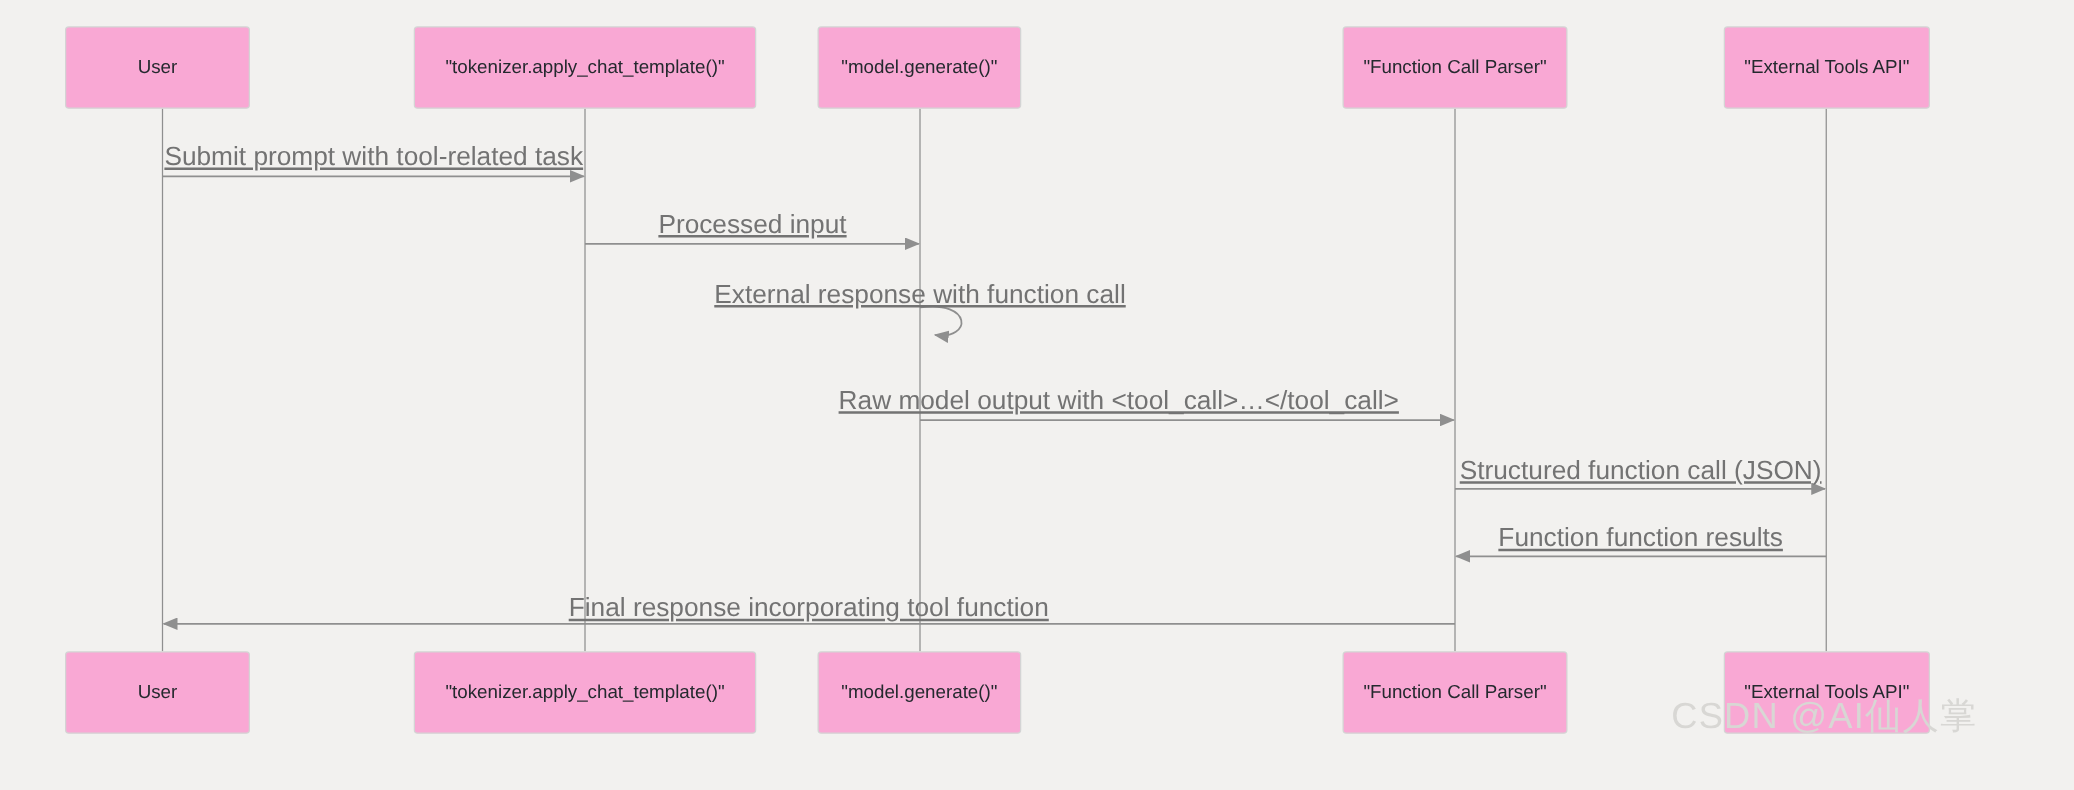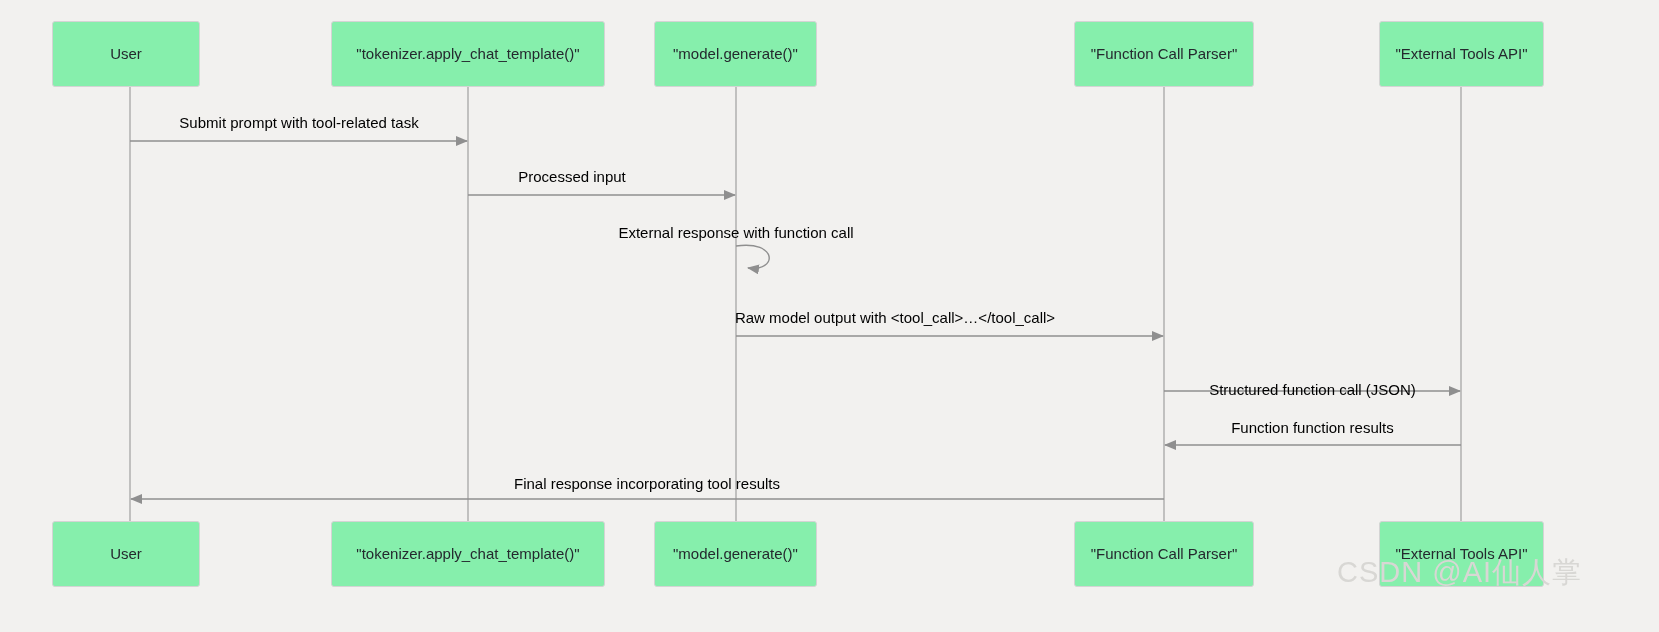--- a/index.html
+++ b/index.html
@@ -23,42 +23,43 @@
   #svg-layer {
     position: absolute;
     left: 0;
     top: 0;
     width: 1659px;
     height: 632px;
   }
   .actor-box {
     position: absolute;
     box-sizing: border-box;
-    background: #86efac;
+    background: #f9a8d4;
     border: 1px solid #d4d4d4;
     border-radius: 3px;
     display: flex;
     align-items: center;
     justify-content: center;
     color: #24292e;
     font-size: 15px;
     font-family: "Liberation Sans", sans-serif;
     text-align: center;
     line-height: 1.2;
     white-space: nowrap;
     z-index: 3;
   }
   .msg-label {
     position: absolute;
-    color: #000000;
-    font-size: 15px;
+    color: #737373;
+    font-size: 21px;
     font-family: "Liberation Sans", sans-serif;
     white-space: nowrap;
     transform: translateX(-50%);
     z-index: 2;
+    text-decoration: underline;
   }
   .watermark {
     position: absolute;
     color: #d8d7d4;
     font-size: 29px;
     font-family: "Liberation Sans", sans-serif;
     white-space: nowrap;
     z-index: 4;
     letter-spacing: 1px;
   }
@@ -123,22 +124,22 @@
       </div>
       <div class="actor-box" style="left: 1074px; top: 521px; width: 180px; height: 66px;">
         <span>"Function Call Parser"</span>
       </div>
       <div class="actor-box" style="left: 1379px; top: 521px; width: 165px; height: 66px;">
         <span>"External Tools API"</span>
       </div>
     </div>
   <div id="message-labels">
       <div class="msg-label" style="left: 299px; top: 114px;">Submit prompt with tool-related task</div>
-      <div class="msg-label" style="left: 572px; top: 168px;">Processed input</div>
+      <div class="msg-label" style="left: 602px; top: 168px;">Processed input</div>
       <div class="msg-label" style="left: 736px; top: 224px;">External response with function call</div>
       <div class="msg-label" style="left: 895px; top: 309px;">Raw model output with &lt;tool_call&gt;…&lt;/tool_call&gt;</div>
-      <div class="msg-label" style="left: 1312.5px; top: 365px; margin-top: 16px;">Structured function call (JSON)</div>
+      <div class="msg-label" style="left: 1312.5px; top: 365px;">Structured function call (JSON)</div>
       <div class="msg-label" style="left: 1312.5px; top: 419px;">Function function results</div>
-      <div class="msg-label" style="left: 647px; top: 475px;">Final response incorporating tool results</div>
+      <div class="msg-label" style="left: 647px; top: 475px;">Final response incorporating tool function</div>
     </div>
 
   <div class="watermark" style="left: 1337px; top: 553px; color: rgb(216, 215, 212);">CSDN @AI仙人掌</div>
 </div>
 
 </body></html>

